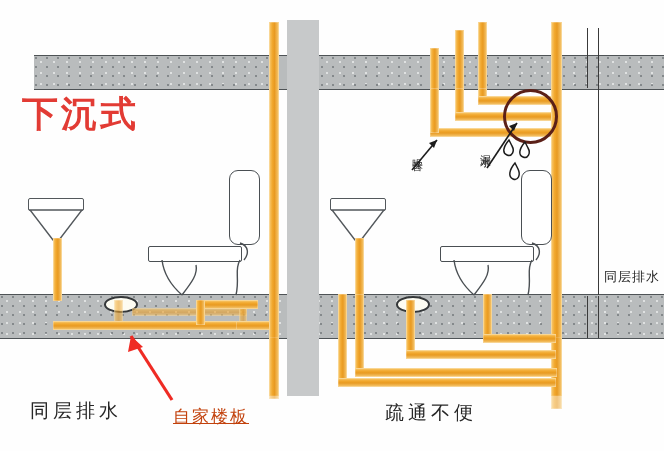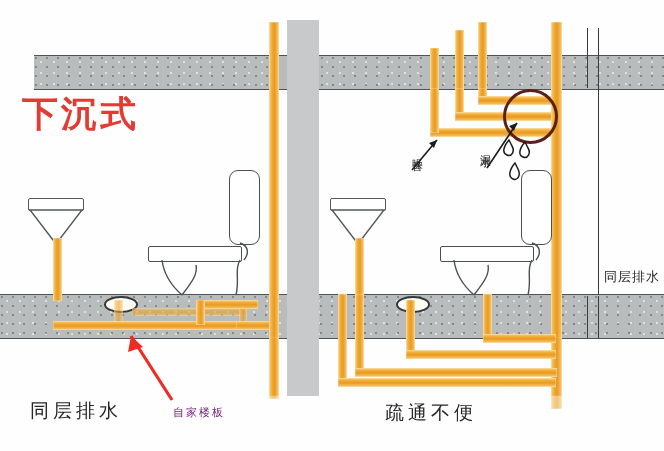--- a/index.html
+++ b/index.html
@@ -39,21 +39,21 @@
 
   
   .leak-ring{position:absolute;border:3px solid #5b2018;border-radius:50%;background:transparent;}
 
   
   .lbl{position:absolute;white-space:nowrap;}
   .lbl.red{color:#e23b34;font-weight:700;}
   .title-red{font-size:36px;letter-spacing:3px;
              text-shadow:1px 1px 0 rgba(255,255,255,.9);}
   .cap-black{font-size:19px;letter-spacing:4px;color:#262626;font-family:"DejaVu Serif","Liberation Serif",serif;}
-  .cap-red{font-size:11px;letter-spacing:2px;color:#701a75;}
+  .cap-red{font-size:17px;letter-spacing:2px;color:#c2410c;text-decoration:underline;}
   .small-v{font-size:11px;color:#232323;writing-mode:vertical-rl;text-orientation:upright;letter-spacing:1px;line-height:1.05;}
   .side-lbl{font-size:13px;color:#222;letter-spacing:1px;font-family:"DejaVu Serif","Liberation Serif",serif;}
 
   svg.ovl{position:absolute;left:0;top:0;width:664px;height:451px;pointer-events:none;}
 </style>
 </head>
 <body>
 
 <div id="stage">
 

